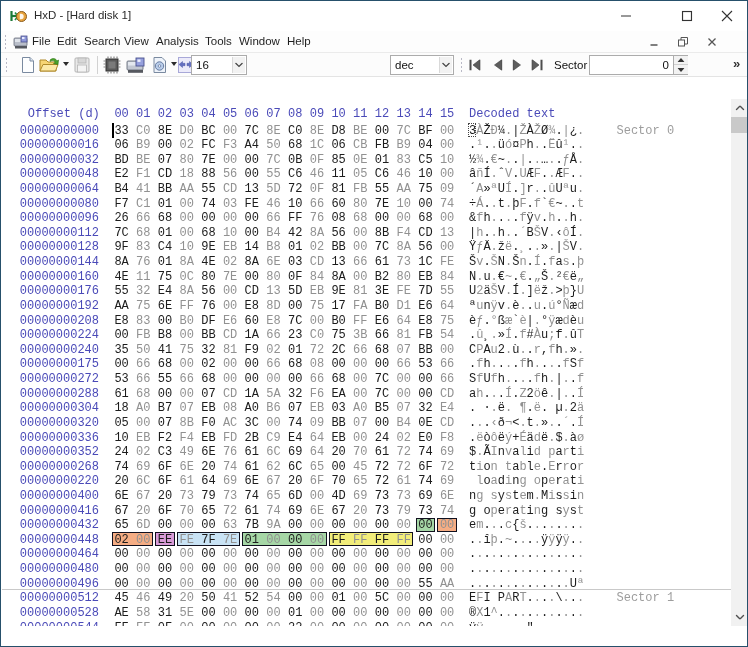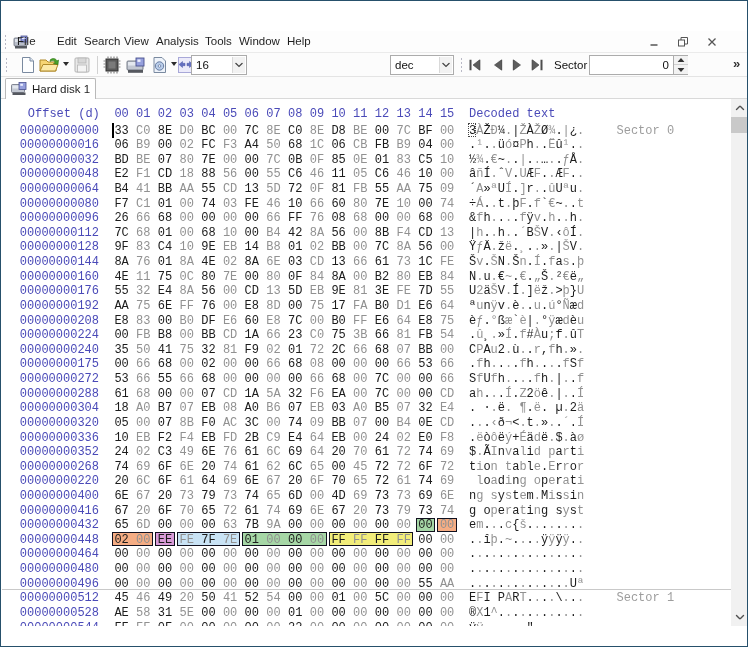--- a/index.html
+++ b/index.html
@@ -80,20 +80,45 @@
   .st-div{position:absolute;top:2px;width:1px;height:15px;background:#d6d6d6;}
   .st-text{position:absolute;top:3px;font-size:11px;color:#111;}
   #resize-grip{position:absolute;right:2px;bottom:2px;width:10px;height:10px;
     background-image:radial-gradient(circle,#a9a9a9 40%,transparent 45%);background-size:4px 4px;}
 </style>
 </head>
 <body>
 
 <div id="win">
 
+  <div id="titlebar">
+    <svg id="app-icon" viewBox="0 0 17 17">
+      <path d="M1.5 3 L1.5 13" stroke="#1c7a38" stroke-width="2.2"></path>
+      <path d="M1.5 8 L8 8" stroke="#1c7a38" stroke-width="2.2"></path>
+      <path d="M5 4.5 L11 12 M11 4.5 L5 12" stroke="#2a9148" stroke-width="1.8"></path>
+      <circle cx="11.5" cy="8.5" r="5" fill="#e8a33d" stroke="#8a5a1a" stroke-width="1"></circle>
+      <path d="M9.8 5.8 L11 5.8 A2.7 2.7 0 0 1 11 11.2 L9.8 11.2 Z" fill="#fff" opacity="0.9"></path>
+    </svg>
+    <span id="title-text">HxD - [Hard disk 1]</span>
+    <div class="capbtn" id="btn-min">
+      <svg width="11" height="11" viewBox="0 0 11 11">
+          <path d="M0.5 5.5 H10.5" stroke="#333" stroke-width="1"></path>
+        </svg>
+    </div>
+    <div class="capbtn" id="btn-max">
+      <svg width="11" height="11" viewBox="0 0 11 11">
+          <rect x="1" y="1" width="9" height="9" fill="none" stroke="#333" stroke-width="1.2"></rect>
+        </svg>
+    </div>
+    <div class="capbtn" id="btn-close">
+      <svg width="12" height="12" viewBox="0 0 12 12">
+          <path d="M1 1 L11 11 M11 1 L1 11" stroke="#333" stroke-width="1.1"></path>
+        </svg>
+    </div>
+  </div>
 
   <div id="menubar">
     <div class="grip"></div>
     <svg id="menu-doc-icon" viewBox="0 0 16 16">
       <rect x="1" y="4" width="13" height="8" rx="1" fill="#b9bec9" stroke="#6a707e" stroke-width="0.8"></rect>
       <rect x="2" y="5" width="11" height="3" fill="#dfe3ea"></rect>
       <rect x="8" y="2" width="6" height="6" fill="#8e97d8" stroke="#4a518f" stroke-width="0.8"></rect>
       <rect x="9" y="3" width="2.5" height="2" fill="#e6e9ff"></rect>
       <rect x="2" y="12" width="12" height="2.5" fill="#55585f"></rect>
     </svg>
@@ -108,21 +133,21 @@
             <rect x="0.5" y="3" width="6" height="6" fill="#fff" stroke="#555" stroke-width="1"></rect>
             <path d="M3 3 V0.5 H9.5 V7 H7" fill="none" stroke="#555" stroke-width="1"></path>
           </svg>
       </div>
       <div class="mdibtn" style="left:58px">
         <svg width="9" height="9" viewBox="0 0 9 9">
             <path d="M1 1 L8 8 M8 1 L1 8" stroke="#555" stroke-width="1.3"></path>
           </svg>
       </div>
     </div>
-  <div class="menu-item" style="left: 16px;">File</div>
+  <div class="menu-item" style="left: 31px;">File</div>
       <div class="menu-item" style="left: 56px;">Edit</div>
       <div class="menu-item" style="left: 83px;">Search</div>
       <div class="menu-item" style="left: 123px;">View</div>
       <div class="menu-item" style="left: 155px;">Analysis</div>
       <div class="menu-item" style="left: 204px;">Tools</div>
       <div class="menu-item" style="left: 238px;">Window</div>
       <div class="menu-item" style="left: 286px;">Help</div>
     </div>
 
   <div id="toolbar">
@@ -232,33 +257,20 @@
         <div class="spin-half" id="spin-down">
           <svg width="7" height="4" viewBox="0 0 7 4">
               <path d="M0 0 L3.5 4 L7 0 Z" fill="#333"></path>
             </svg>
         </div>
       </div>
     </div>
     <span id="tb-overflow">»</span>
   </div>
 
-  <div id="tabbar">
-    <div class="bottom-line"></div>
-    <div id="tab-active">
-      <svg id="tab-icon" viewBox="0 0 16 14">
-        <rect x="0.5" y="2.5" width="13" height="8" rx="1" fill="#c3c8d2" stroke="#6a707e" stroke-width="0.8"></rect>
-        <rect x="1.5" y="3.5" width="11" height="3" fill="#e4e8ef"></rect>
-        <rect x="8" y="0.5" width="7" height="7" fill="#96a0dd" stroke="#4a518f" stroke-width="0.8"></rect>
-        <rect x="9.3" y="1.8" width="2.6" height="2" fill="#eef0ff"></rect>
-        <rect x="1.5" y="10.5" width="13" height="2.5" fill="#55585f"></rect>
-      </svg>
-      <span id="tab-label">Hard disk 1</span>
-    </div>
-  </div>
 
   <div id="hexarea">
       <span class="mono-abs hdr" style="left: 25.8px; top: 7.5px;">Offset (d)</span>
       <span class="mono-abs hdr" style="left: 112.4px; top: 7.5px;">00</span>
       <span class="mono-abs hdr" style="left: 134.1px; top: 7.5px;">01</span>
       <span class="mono-abs hdr" style="left: 155.8px; top: 7.5px;">02</span>
       <span class="mono-abs hdr" style="left: 177.5px; top: 7.5px;">03</span>
       <span class="mono-abs hdr" style="left: 199.2px; top: 7.5px;">04</span>
       <span class="mono-abs hdr" style="left: 220.9px; top: 7.5px;">05</span>
       <span class="mono-abs hdr" style="left: 242.6px; top: 7.5px;">06</span>

